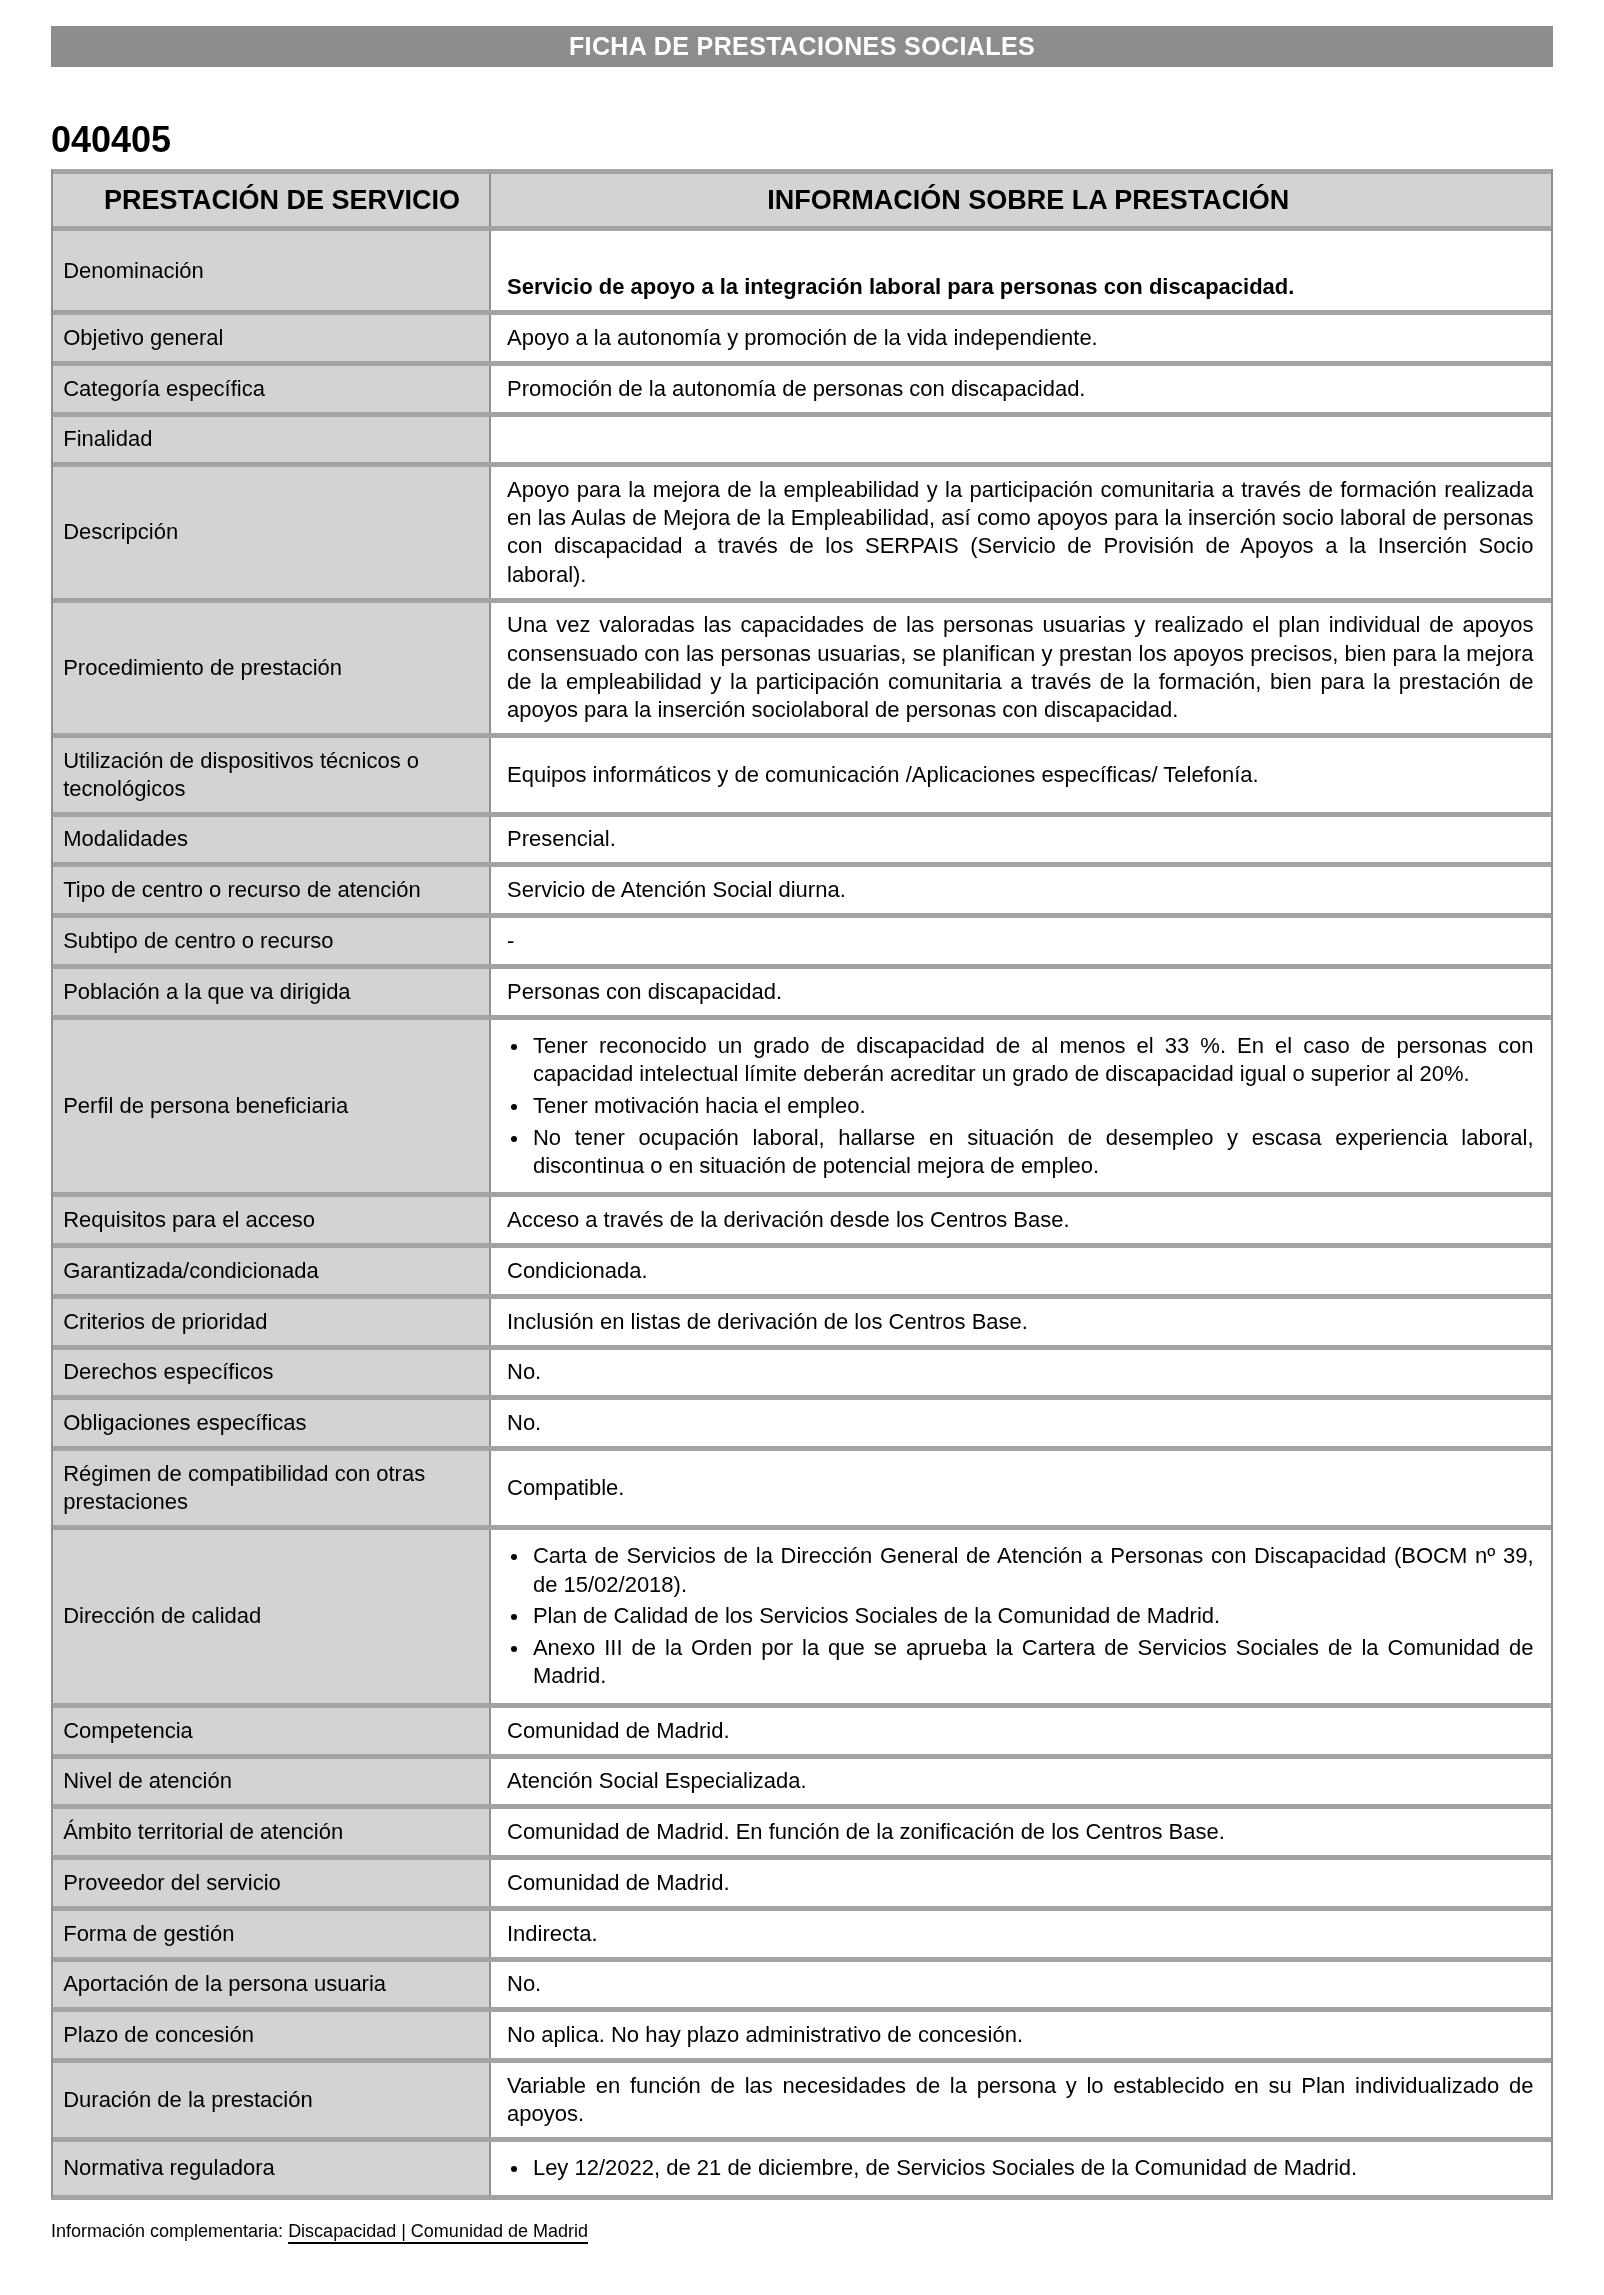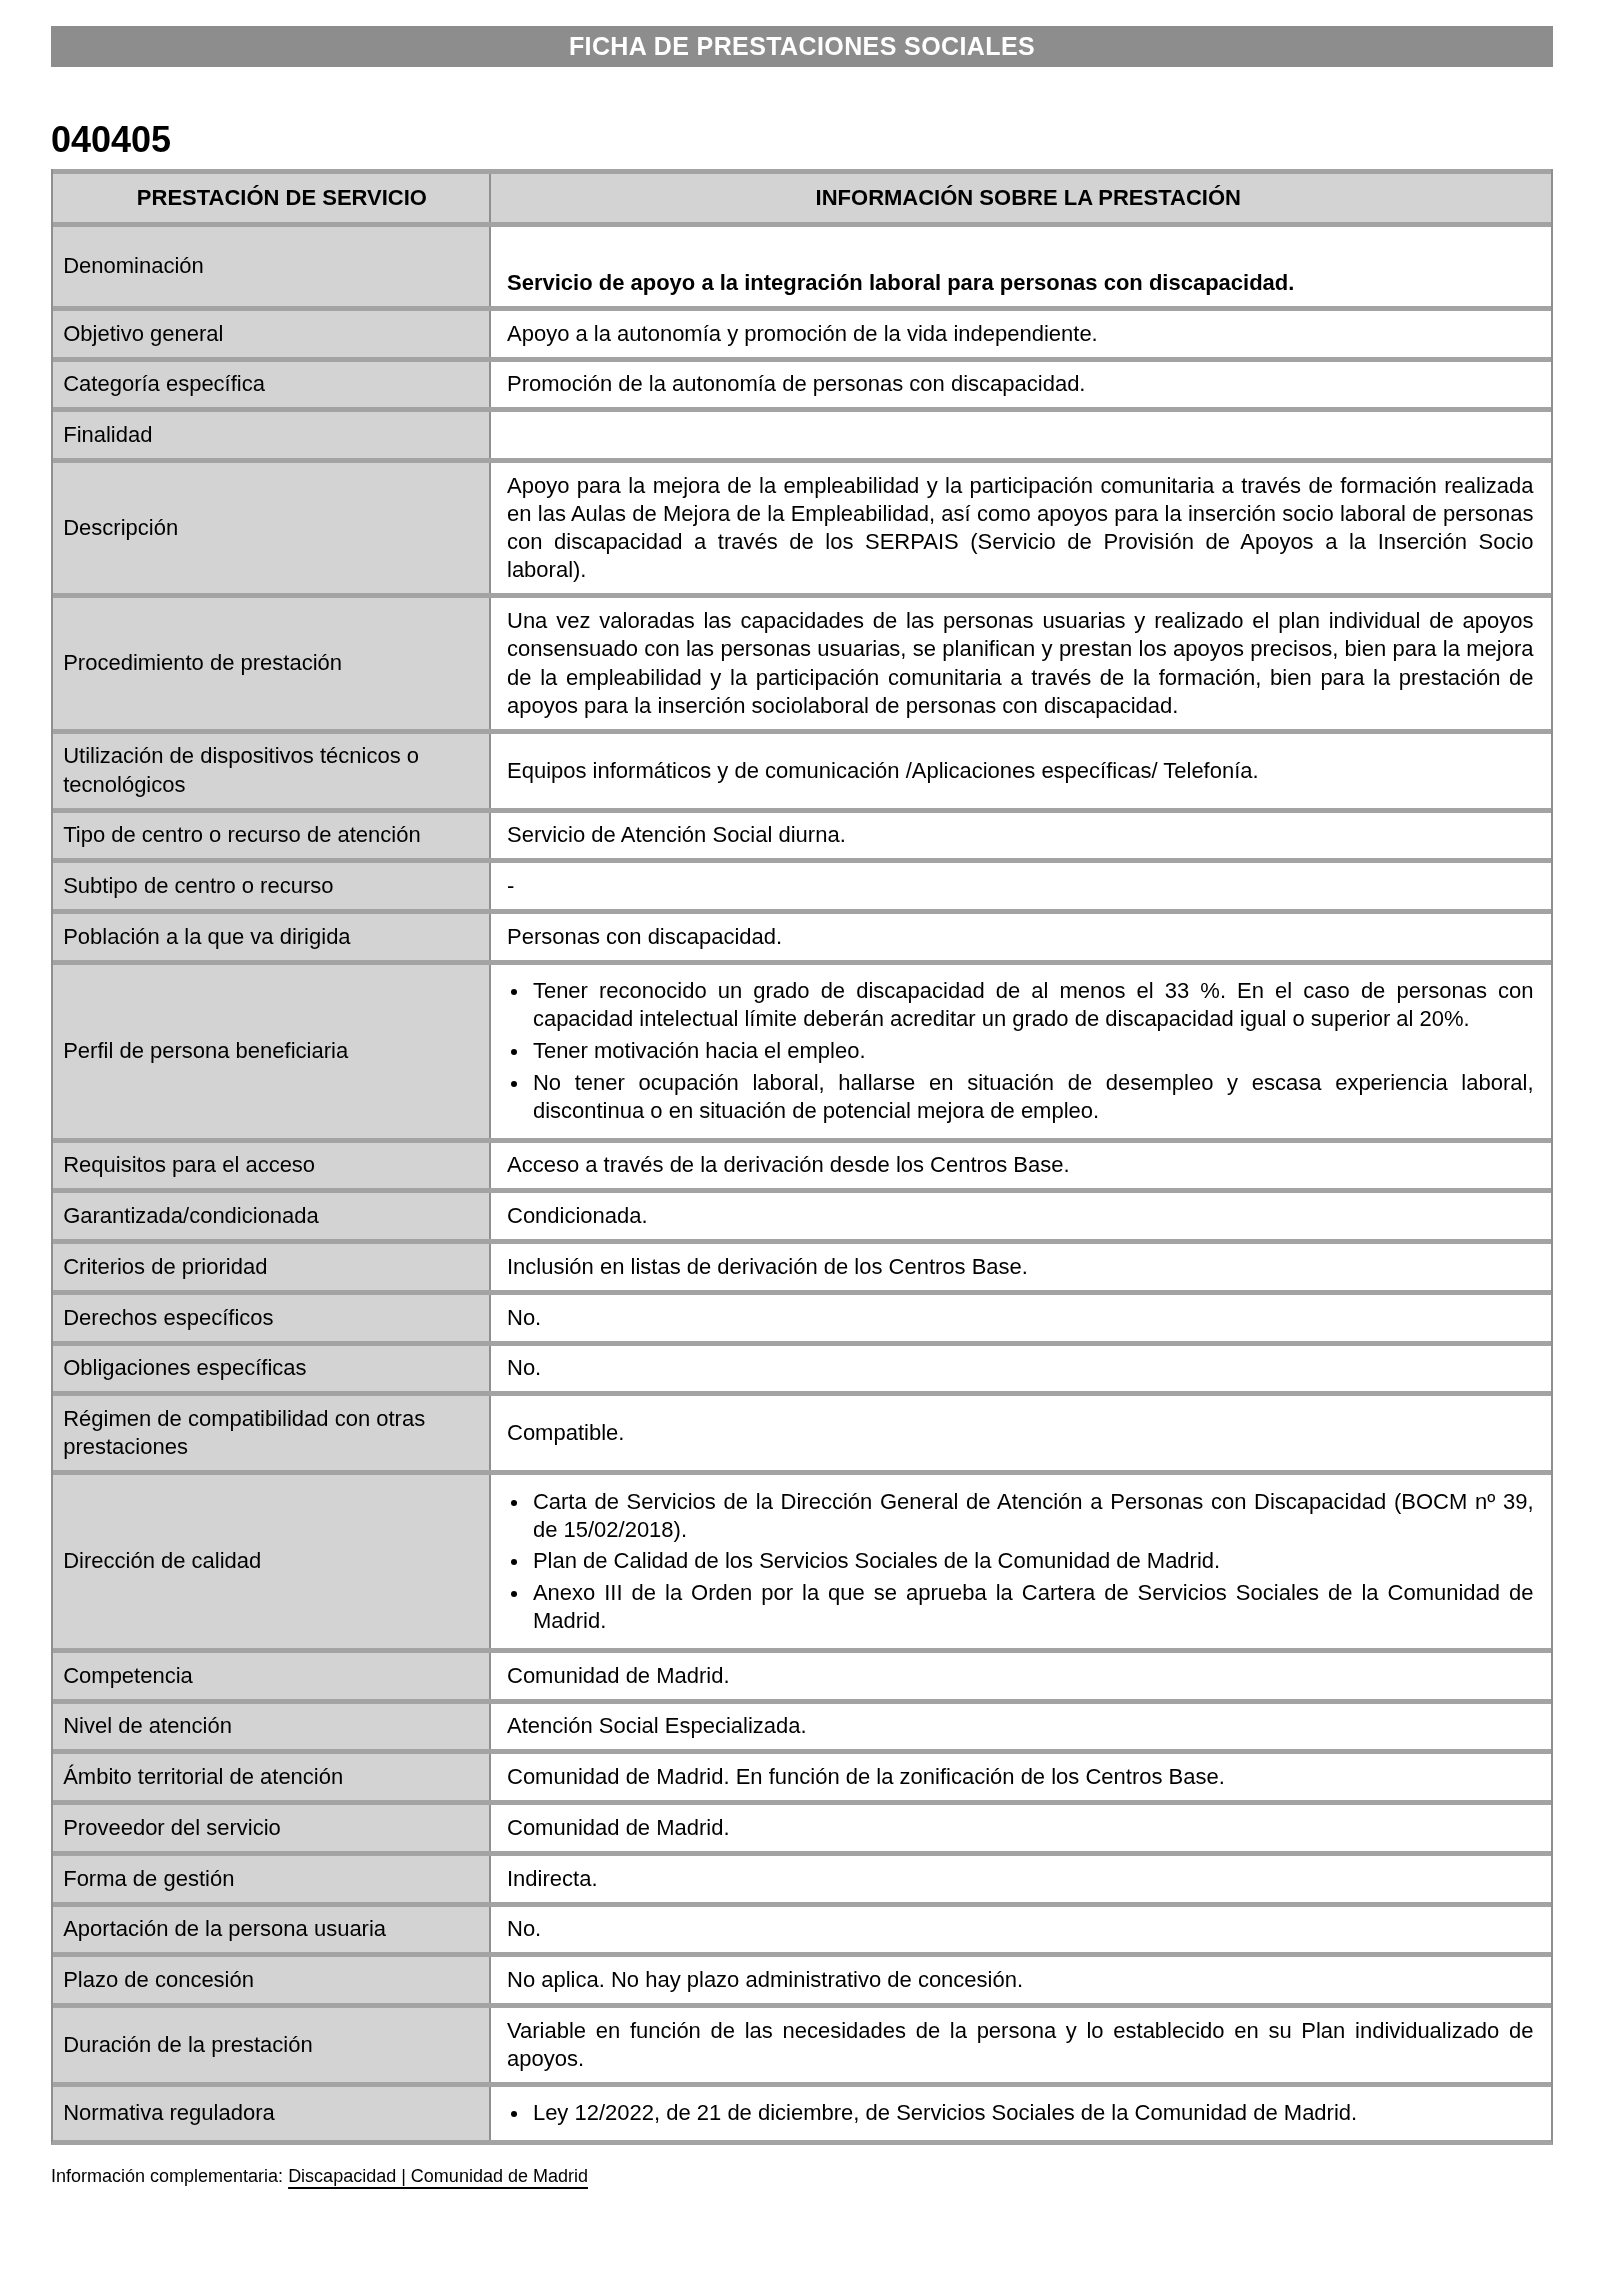--- a/index.html
+++ b/index.html
@@ -72,21 +72,21 @@
   }
   .value-cell{
     flex:1 1 auto;
     background:#ffffff;
     padding:8.8px 17.5px 8.8px 16px;
   }
   .header-row{min-height:53px;}
   .header-row .cell{
     background:var(--cell_bg);
     font-weight:bold;
-    font-size:22px;
+    font-size:27px;
     align-items:center;
     text-align:right;
     padding-left:32px;
   }
   .value-cell p{margin:0;text-align:justify;}
   .value-cell p.bold{font-weight:bold;margin-top:33px;}
   .value-cell ul{
     margin:0;
     padding-left:23px;
     text-align:justify;
@@ -163,20 +163,26 @@
         </div>
     </div>
 
     <div class="row">
       <div class="cell label-cell">Utilización de dispositivos técnicos o tecnológicos</div>
       <div class="cell value-cell">
           <p>Equipos informáticos y de comunicación /Aplicaciones específicas/ Telefonía.</p>
         </div>
     </div>
 
+    <div class="row">
+      <div class="cell label-cell">Modalidades</div>
+      <div class="cell value-cell">
+          <p>Presencial.</p>
+        </div>
+    </div>
 
     <div class="row">
       <div class="cell label-cell">Tipo de centro o recurso de atención</div>
       <div class="cell value-cell">
           <p>Servicio de Atención Social diurna.</p>
         </div>
     </div>
 
     <div class="row">
       <div class="cell label-cell">Subtipo de centro o recurso</div>

